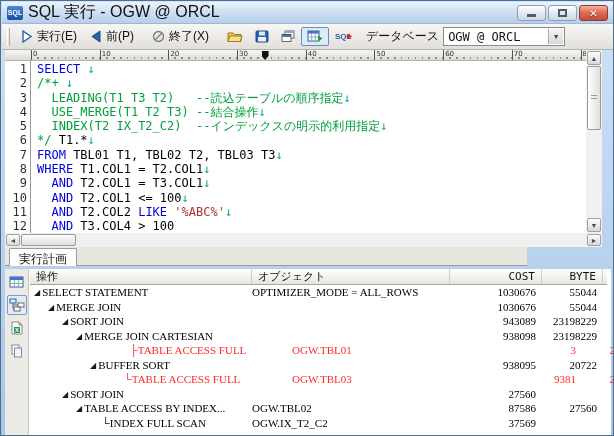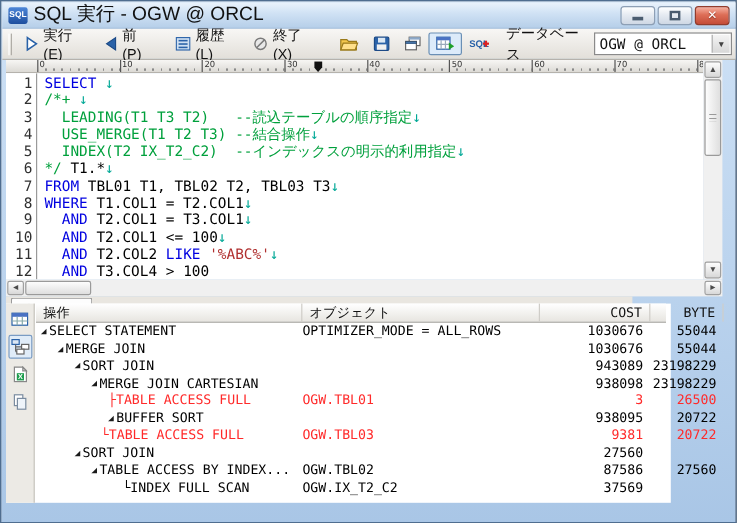--- a/index.html
+++ b/index.html
@@ -64,35 +64,35 @@
   .vthumb{left:1px;width:14px;top:16px;height:64px;background:linear-gradient(90deg,#fdfdfd,#dfdfdf);}
   .vthumb .grip{position:absolute;left:3px;right:3px;top:28px;height:6px;
     background:repeating-linear-gradient(180deg,#9a9a9a 0 1px,transparent 1px 3px);}
   .hthumb{top:1px;height:12px;left:16px;width:55px;background:linear-gradient(180deg,#fdfdfd,#dfdfdf);}
   
   .tabbar{position:absolute;left:4px;top:246px;width:522px;height:19px;background:#e9e6e0;
     border-bottom:1px solid #9b9b9b;}
   .tab{position:absolute;left:4px;top:1px;height:18px;background:#fdfdfd;border:1px solid #9b9b9b;border-bottom:none;
     border-radius:2px 2px 0 0;padding:2px 9px 0 9px;font-size:12px;color:#111;}
   
-  .bottom{position:absolute;left:4px;top:252px;width:554px;height:166px;background:#fff;}
+  .bottom{position:absolute;left:4px;top:268px;width:606px;height:166px;background:#fff;}
   .side-toolbar{position:absolute;left:0;top:0;width:24px;height:100%;background:#eceae5;
     border-right:1px solid #c8c5bf;display:flex;flex-direction:column;align-items:center;padding-top:3px;gap:3px;}
   .side-btn{width:20px;height:20px;display:flex;align-items:center;justify-content:center;
     border:1px solid transparent;border-radius:2px;}
   .side-btn.pressed{border-color:#7a9cc4;background:#e0ecf8;}
   .plan{position:absolute;left:25px;top:0;right:4px;bottom:0;font:11px/14.5px "DejaVu Sans Mono",monospace;}
   .phead{display:grid;grid-template-columns:222px 198px 92px 61px;height:16px;
     background:linear-gradient(180deg,#ffffff,#e7e5e0);border-bottom:1px solid #a9a7a2;color:#111;}
   .phead div{padding:1px 6px 0 6px;border-right:1px solid #cfcdc8;overflow:hidden;}
   .phead .num{text-align:right;}
   .prow{display:grid;grid-template-columns:222px 198px 92px 61px;height:14.5px;color:#000;}
-  .prow div{overflow:hidden;white-space:pre;}
+  .prow div{overflow:hidden;white-space:pre;font-family:Liberation Serif, serif;}
   .prow .num{text-align:right;padding-right:6px;}
-  .prow.red{color:#ff2a2a;}
+  .prow.red{color:#ff2a2a;margin-left:40px;}
   .exp{font-size:8px;vertical-align:1px;color:#1a1a1a;margin-right:2px;}
 </style>
 </head>
 <body>
 
 <div class="win">
 
   <div class="titlebar">
     <div class="app-icon">SQL</div>
     <span class="title">SQL 実行 - OGW @ ORCL</span>
@@ -117,29 +117,20 @@
         </svg>
       <span>実行(E)</span>
     </div>
     <div class="tb-btn">
       <svg width="13" height="13" viewBox="0 0 13 13">
           <polygon points="11,1 3,6.5 11,12" fill="#2a62a8" stroke="#1c4a86"></polygon>
         </svg>
       <span>前(P)</span>
     </div>
     <div class="tb-sp"></div>
-    <div class="tb-btn">
-      <svg width="14" height="13" viewBox="0 0 14 13">
-          <rect x="1" y="1" width="12" height="11" fill="#cfe0f2" stroke="#2a62a8"></rect>
-          <rect x="3" y="3" width="8" height="1.4" fill="#2a62a8"></rect>
-          <rect x="3" y="6" width="8" height="1.4" fill="#2a62a8"></rect>
-          <rect x="3" y="9" width="8" height="1.4" fill="#2a62a8"></rect>
-        </svg>
-      <span>履歴(L)</span>
-    </div>
     <div class="tb-btn">
       <svg width="13" height="13" viewBox="0 0 13 13">
           <circle cx="6.5" cy="6.5" r="5" fill="#e8e8e8" stroke="#7a7a7a" stroke-width="1.3"></circle>
           <line x1="3" y1="10" x2="10" y2="3" stroke="#7a7a7a" stroke-width="1.3"></line>
         </svg>
       <span>終了(X)</span>
     </div>
     <div class="tb-sp"></div>
     <div class="tb-btn">
       <svg width="16" height="13" viewBox="0 0 16 13">

